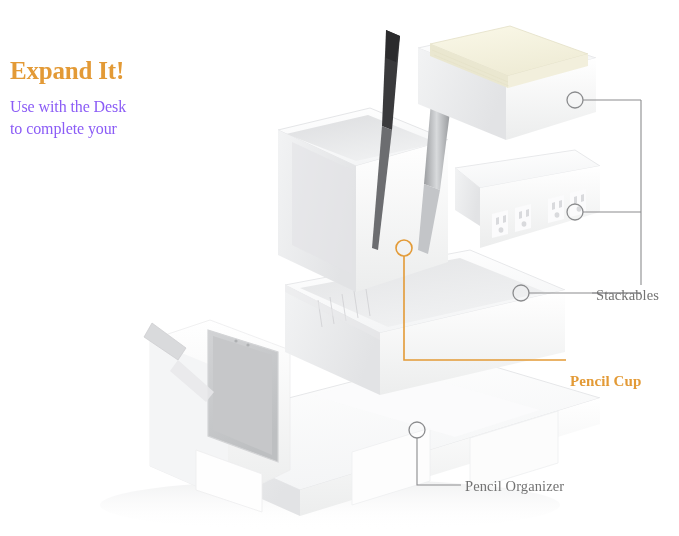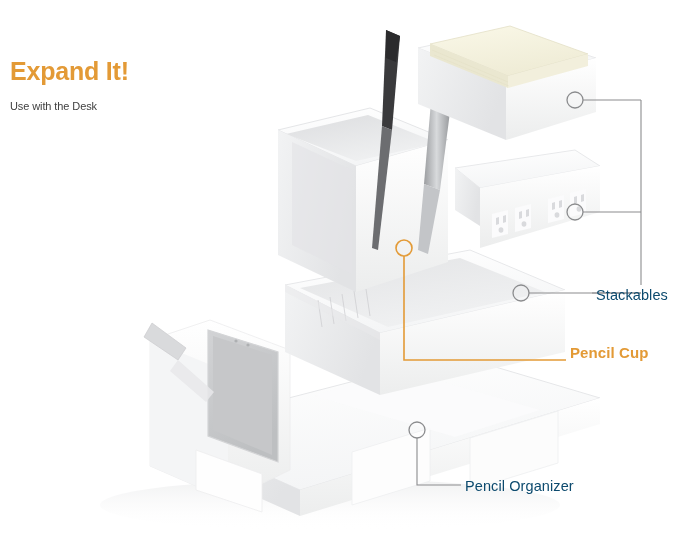--- a/index.html
+++ b/index.html
@@ -3,43 +3,43 @@
 <meta charset="utf-8">
 <style>
   html,body{margin:0;padding:0;}
   body{
     width:679px;height:536px;
     background:#ffffff;
     font-family:"Liberation Sans", sans-serif;
     overflow:hidden;
     position:relative;
   }
-  #stage{position:absolute;left:0;top:0;width:537px;height:536px;}
+  #stage{position:absolute;left:0;top:0;width:537px;height:536px;font-family:Liberation Serif, serif;}
 
   
   .headline{
     position:absolute;left:10px;top:57px;
     font-size:25px;font-weight:bold;letter-spacing:-0.2px;
     color:#E39A36;
   }
   .bodycopy{
     position:absolute;left:10px;top:96px;width:230px;
-    font-size:11px;line-height:21.5px;color:#404040;
+    font-size:16px;line-height:21.5px;color:#8b5cf6;
     letter-spacing:-0.1px;
   }
   .bodycopy div{white-space:nowrap;}
 
   
   .callout-label{
-    position:absolute;font-size:14.5px;color:#0c4a6e;
+    position:absolute;font-size:14.5px;color:#737373;
     line-height:18px;letter-spacing:0.1px;white-space:nowrap;
   }
   .callout-label.accent{color:#E39A36;font-weight:bold;font-size:15px;}
   #lbl-stackables{left:596px;top:286px;}
-  #lbl-pencilcup{left:570px;top:344px;}
+  #lbl-pencilcup{left:570px;top:372px;}
   #lbl-powerbase{left:465px;top:477px;}
 
   
   #leaders{position:absolute;left:0;top:0;width:679px;height:536px;}
 
   
   #product{position:absolute;left:0;top:0;width:679px;height:536px;}
 </style>
 </head>
 <body>
@@ -210,20 +210,21 @@
     <path d="M404 256 L404 360 L566 360" fill="none" stroke="#E39A36" stroke-width="1.6"></path>
 
     <circle cx="417" cy="430" r="8" fill="none" stroke="#8b8c8e" stroke-width="1.3"></circle>
     <path d="M417 438 L417 485 L461 485" fill="none" stroke="#8b8c8e" stroke-width="1.1"></path>
   </svg>
 
   <div class="headline">Expand It!</div>
 
   <div class="bodycopy">
     <div>Use with the Desk</div>
+    <div>to complete your</div>
   </div>
 
   <div class="callout-label" id="lbl-stackables">Stackables</div>
 
   <div class="callout-label accent" id="lbl-pencilcup">Pencil Cup</div>
 
   <div class="callout-label" id="lbl-powerbase">
     <div>Pencil Organizer</div>
   </div>
 

